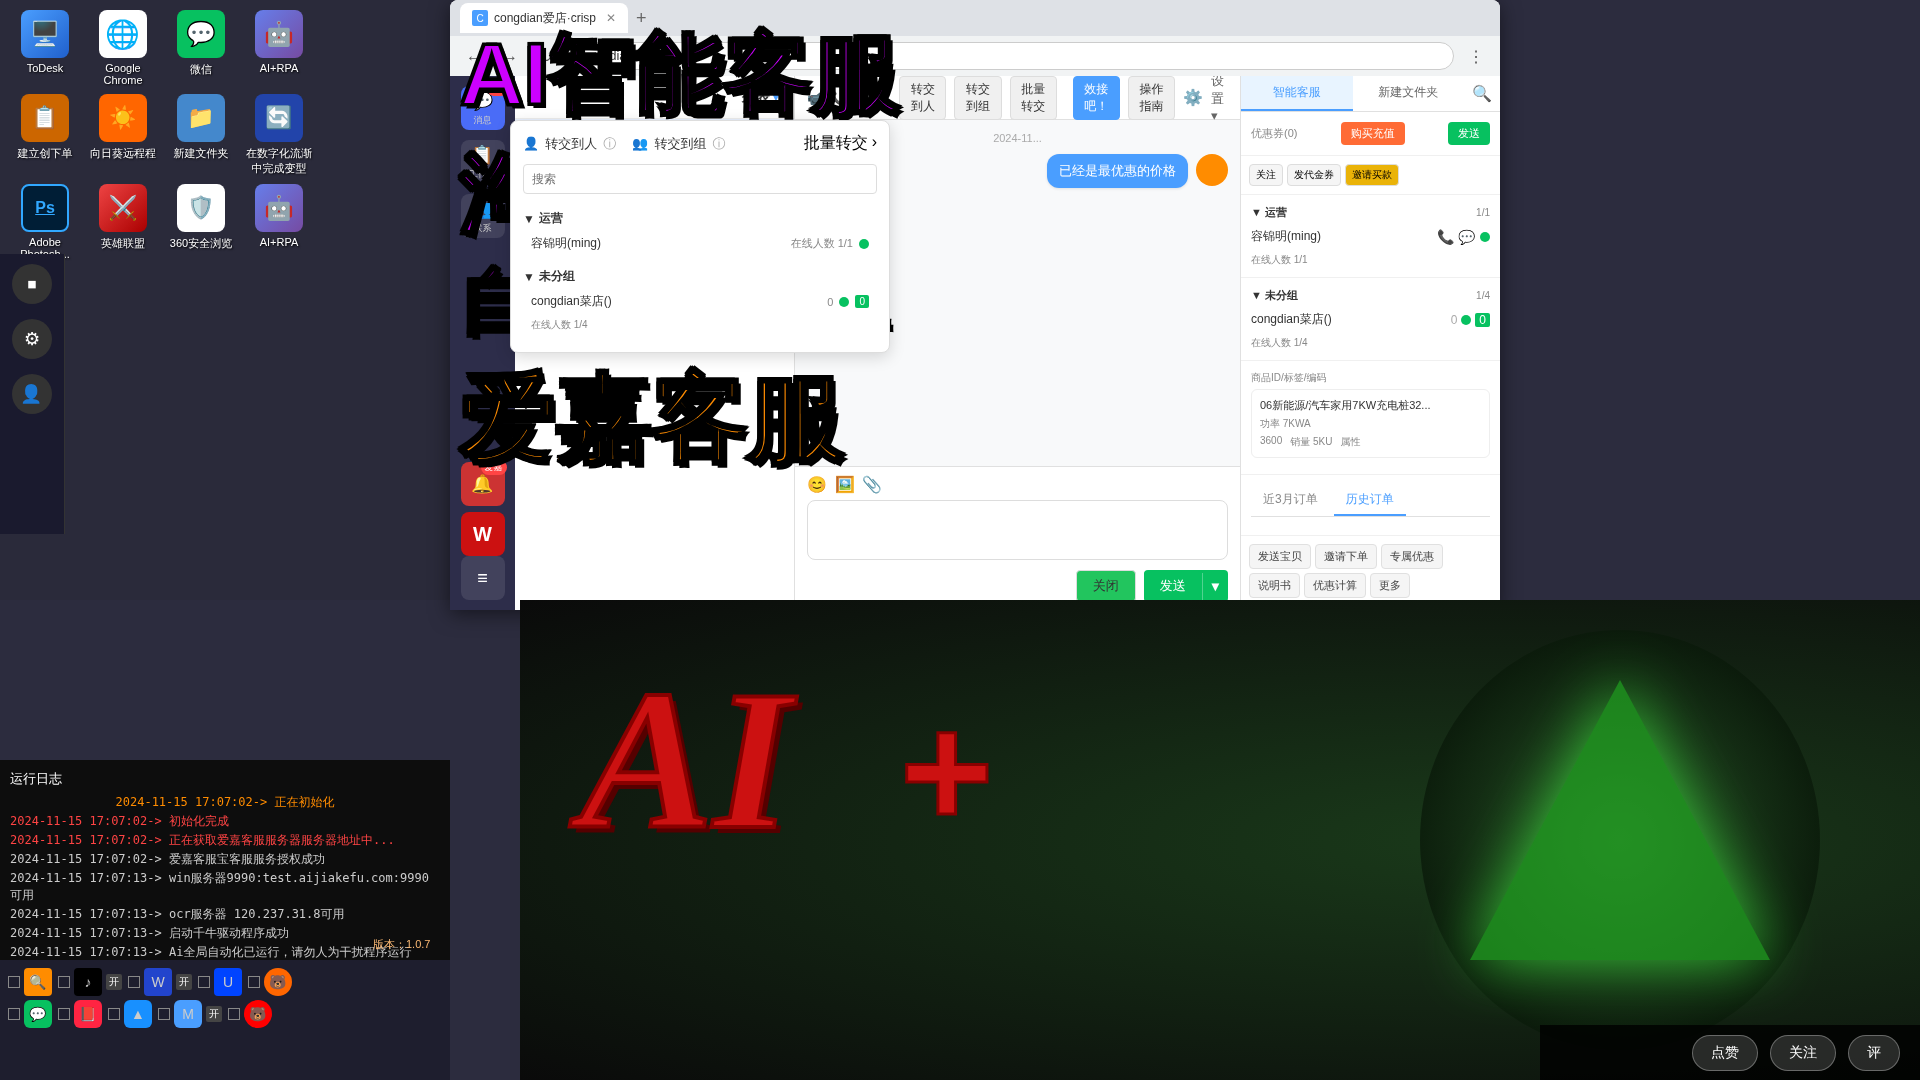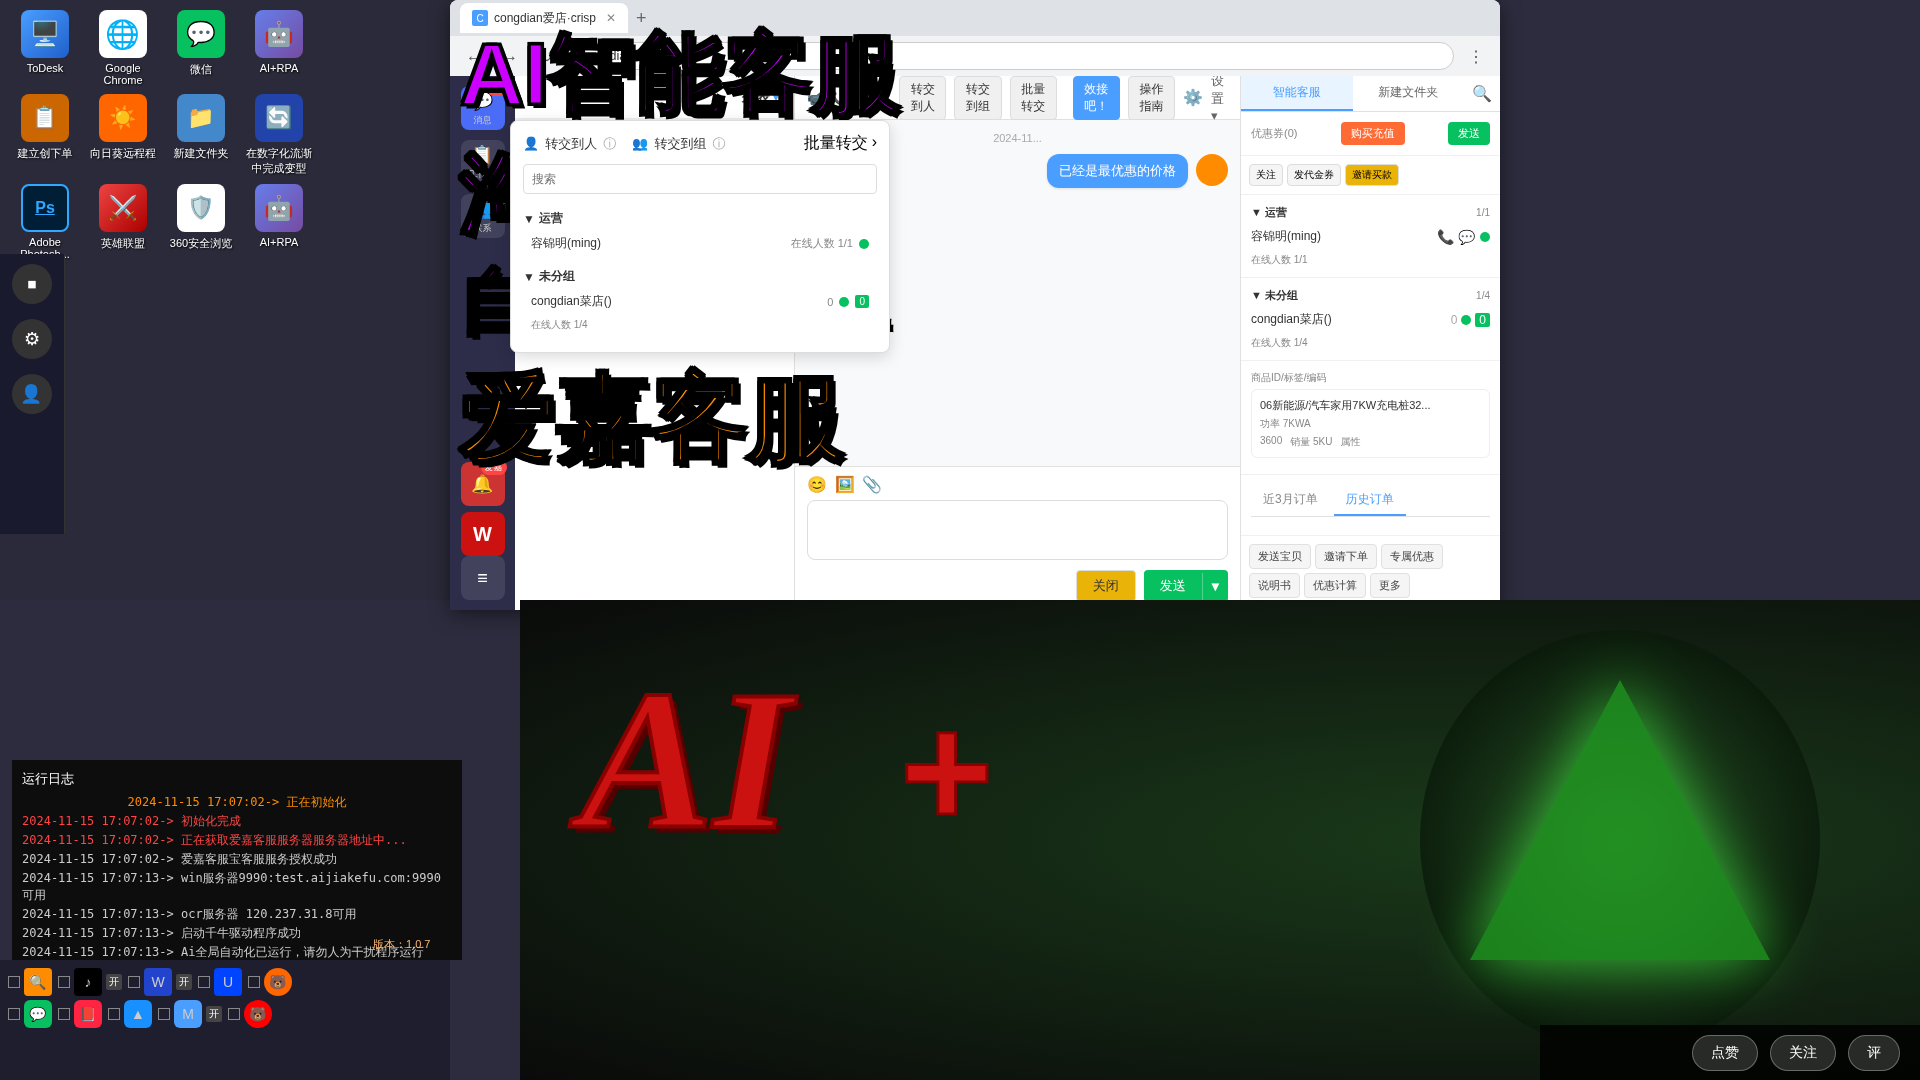--- a/index.html
+++ b/index.html
@@ -148,21 +148,21 @@
       align-items: center;
       justify-content: center;
       font-size: 18px;
       color: #fff;
       cursor: pointer;
     }
 
     
     .log-panel {
       position: absolute;
-      bottom: 120px; left: 12px;
+      bottom: 120px; left: 0;
       width: 450px;
       height: 200px;
       background: #0d0d0d;
       padding: 10px;
       font-family: monospace;
       font-size: 12px;
     }
 
     .log-title {
       color: #fff;
@@ -469,21 +469,21 @@
       background: #07c160;
       color: #fff;
       border: none;
       border-radius: 4px;
       cursor: pointer;
       font-size: 13px;
     }
 
     .close-btn-chat {
       padding: 6px 16px;
-      background: #eab308;
+      background: #22c55e;
       color: #333;
       border: 1px solid #ddd;
       border-radius: 4px;
       cursor: pointer;
       font-size: 13px;
     }
 
     
     .right-panel {
       width: 260px;

